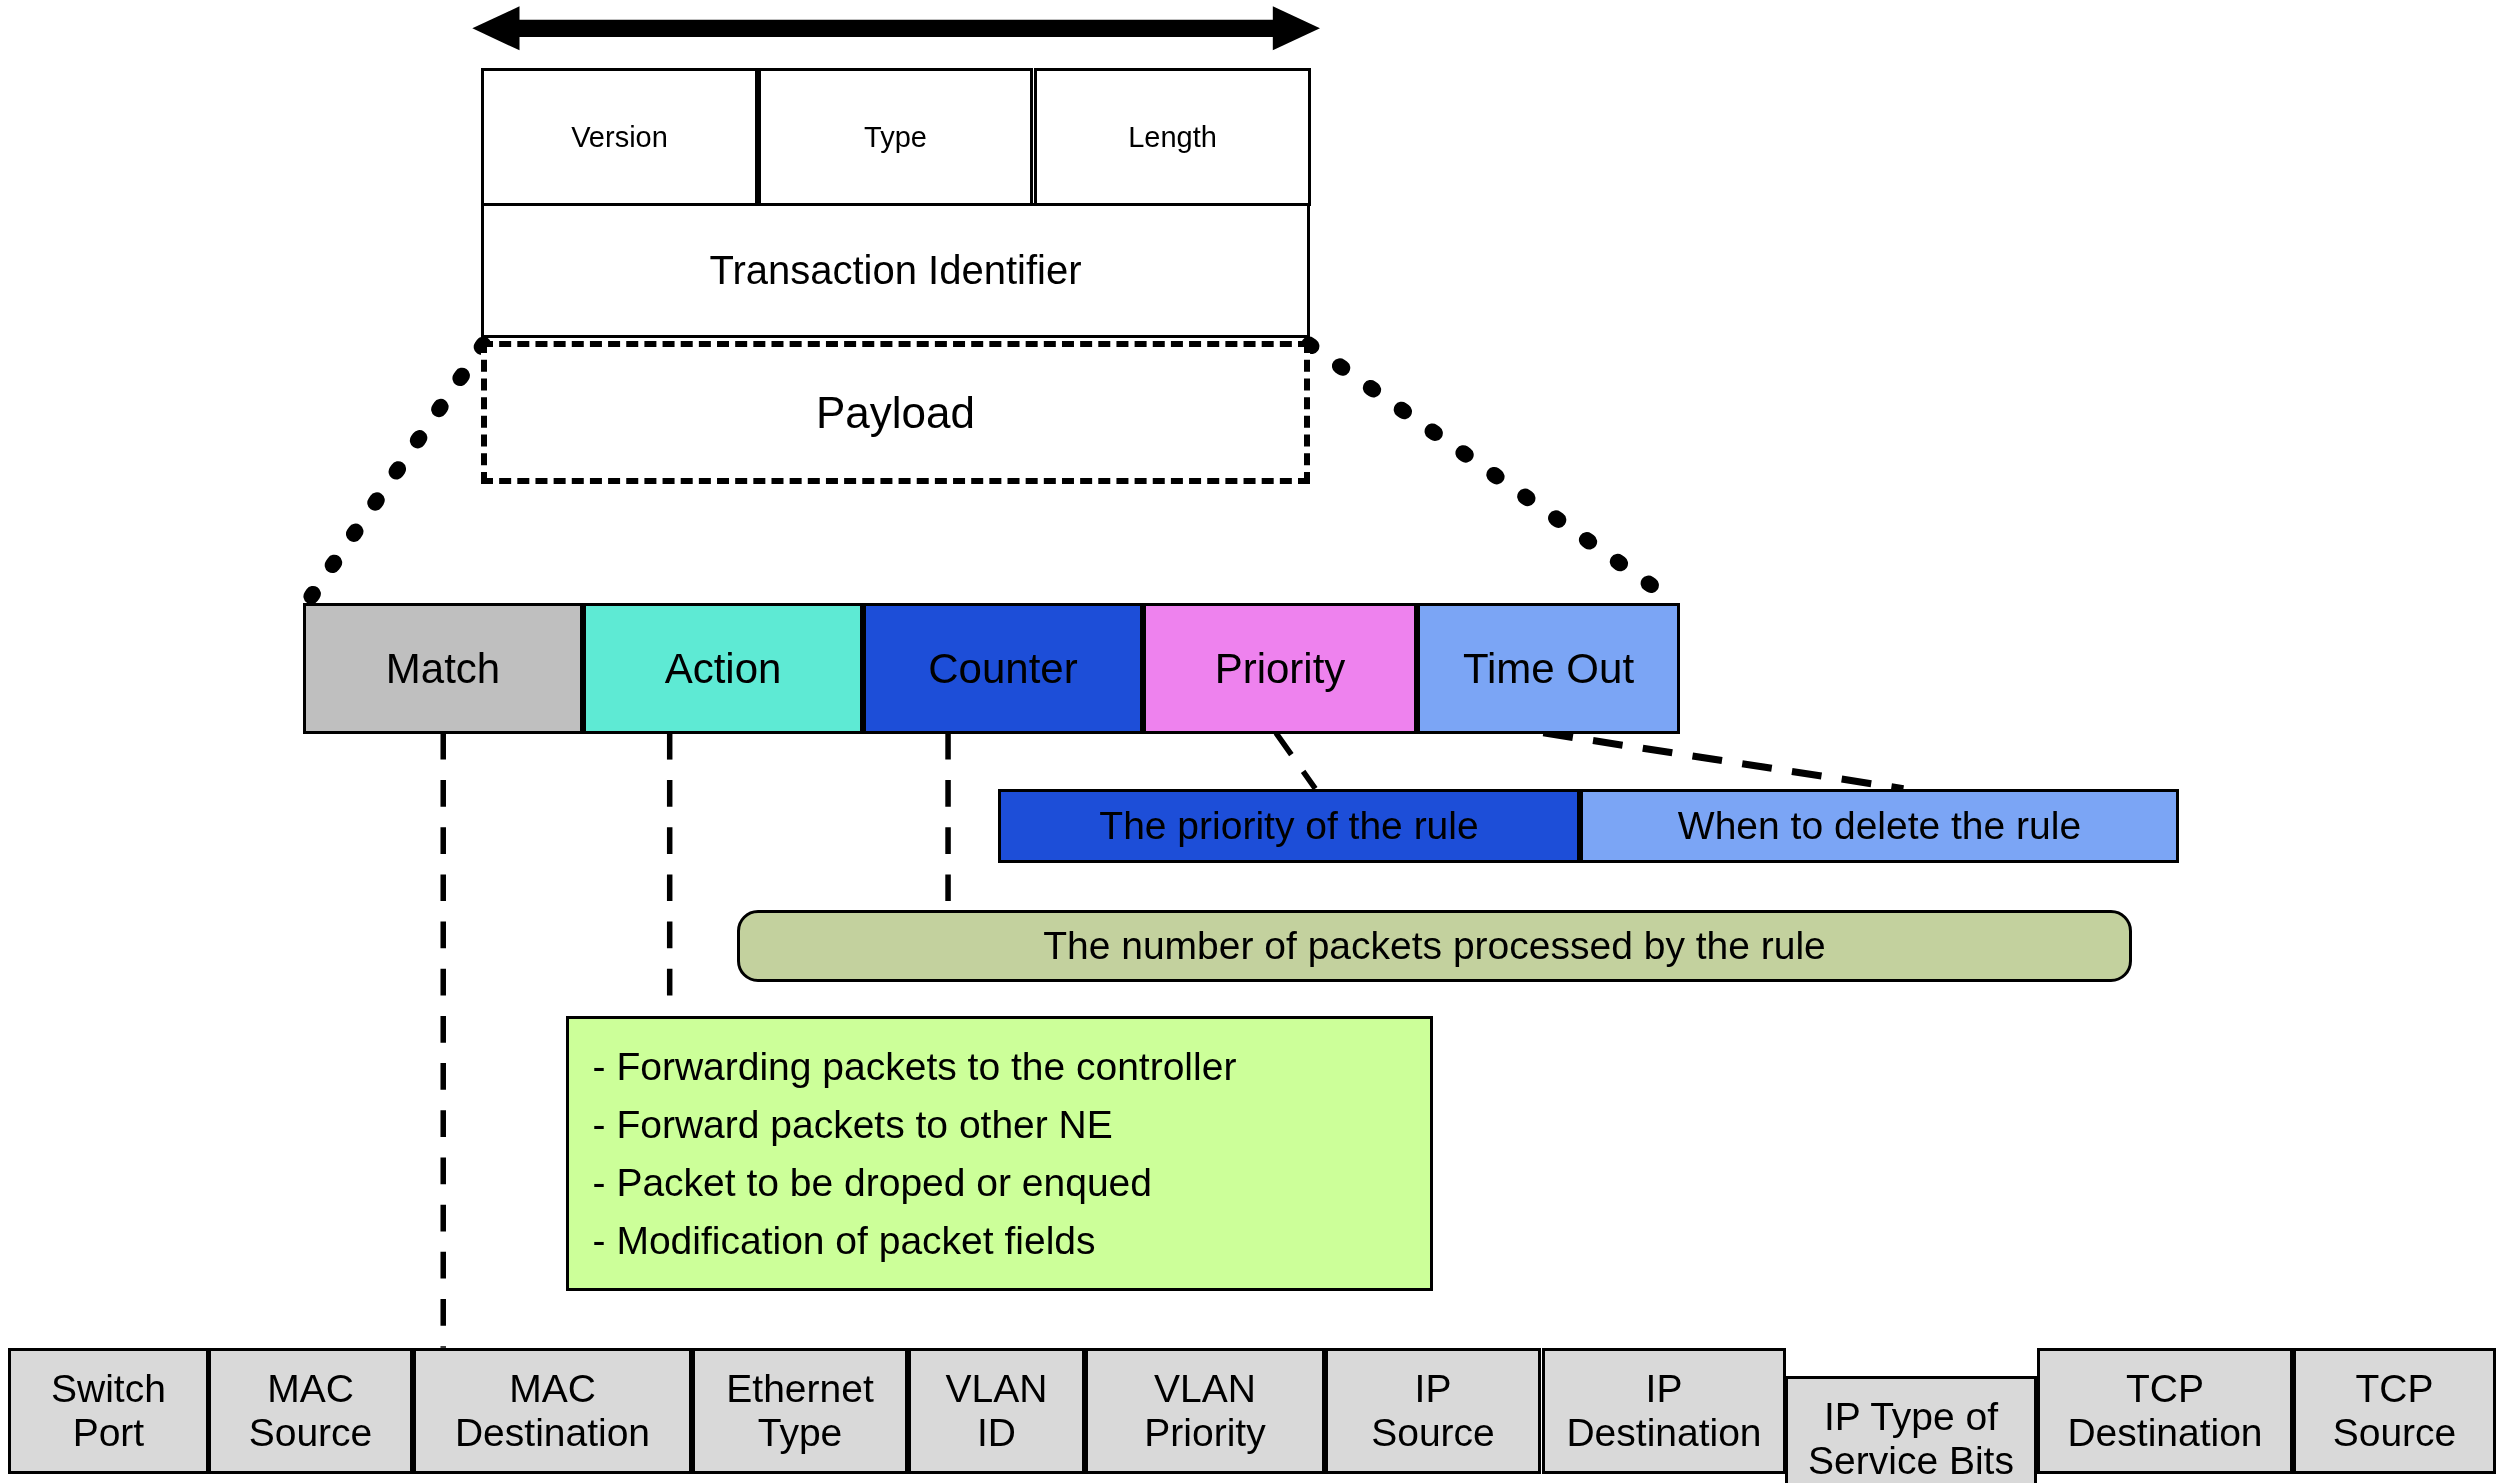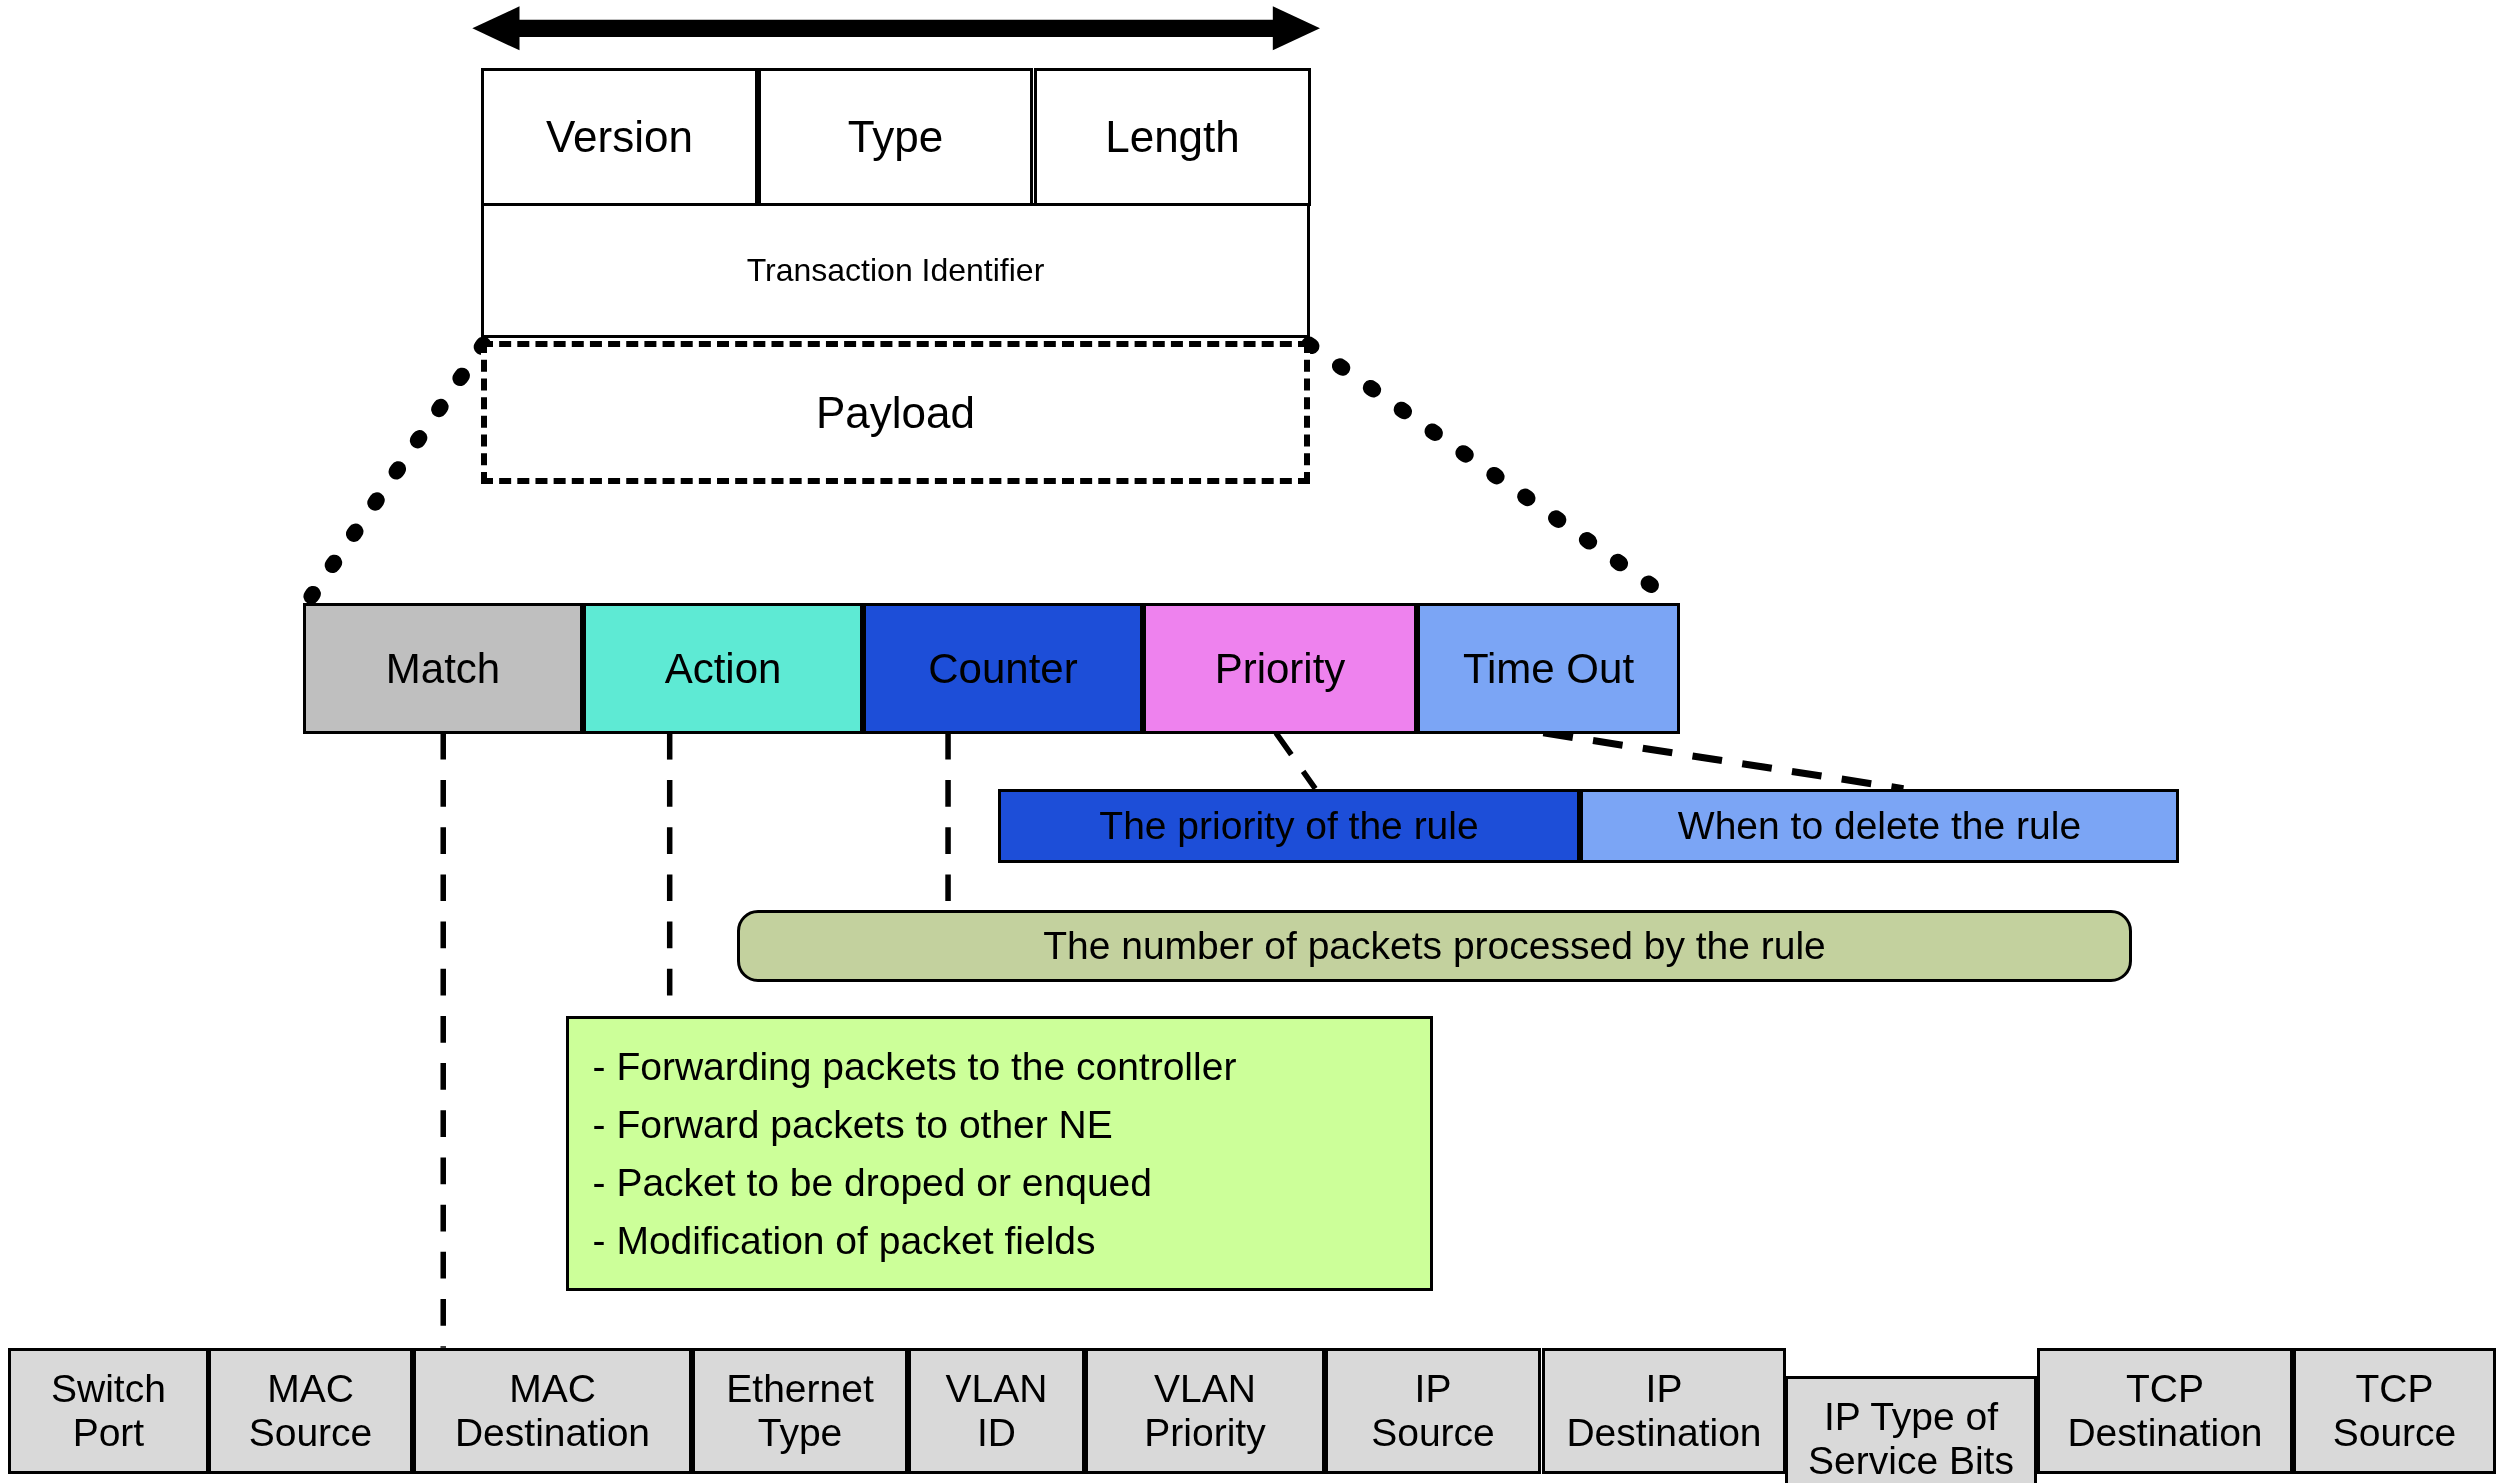--- a/index.html
+++ b/index.html
@@ -31,25 +31,25 @@
     background: #ffffff;
     display: flex;
     align-items: center;
     justify-content: center;
     color: #000000;
     line-height: 1.12;
     text-align: center;
   }
 
   
-  .hdr-cell { font-size: 44px; }
+  .hdr-cell { font-size: 29px; }
   #hdr-version { left: 481px;  top: 68px;  width: 277px; height: 138px; }
   #hdr-type    { left: 758px;  top: 68px;  width: 275px; height: 138px; }
   #hdr-length  { left: 1034px; top: 68px;  width: 277px; height: 138px; }
-  #hdr-txid    { left: 481px;  top: 203px; width: 829px; height: 135px; font-size: 32px; }
+  #hdr-txid    { left: 481px;  top: 203px; width: 829px; height: 135px; font-size: 40px; }
 
   
   #payload {
     left: 481px; top: 341px; width: 829px; height: 143px;
     border: 6.3px dashed #000000;
     font-size: 44px;
   }
 
   
   .rule-cell {

